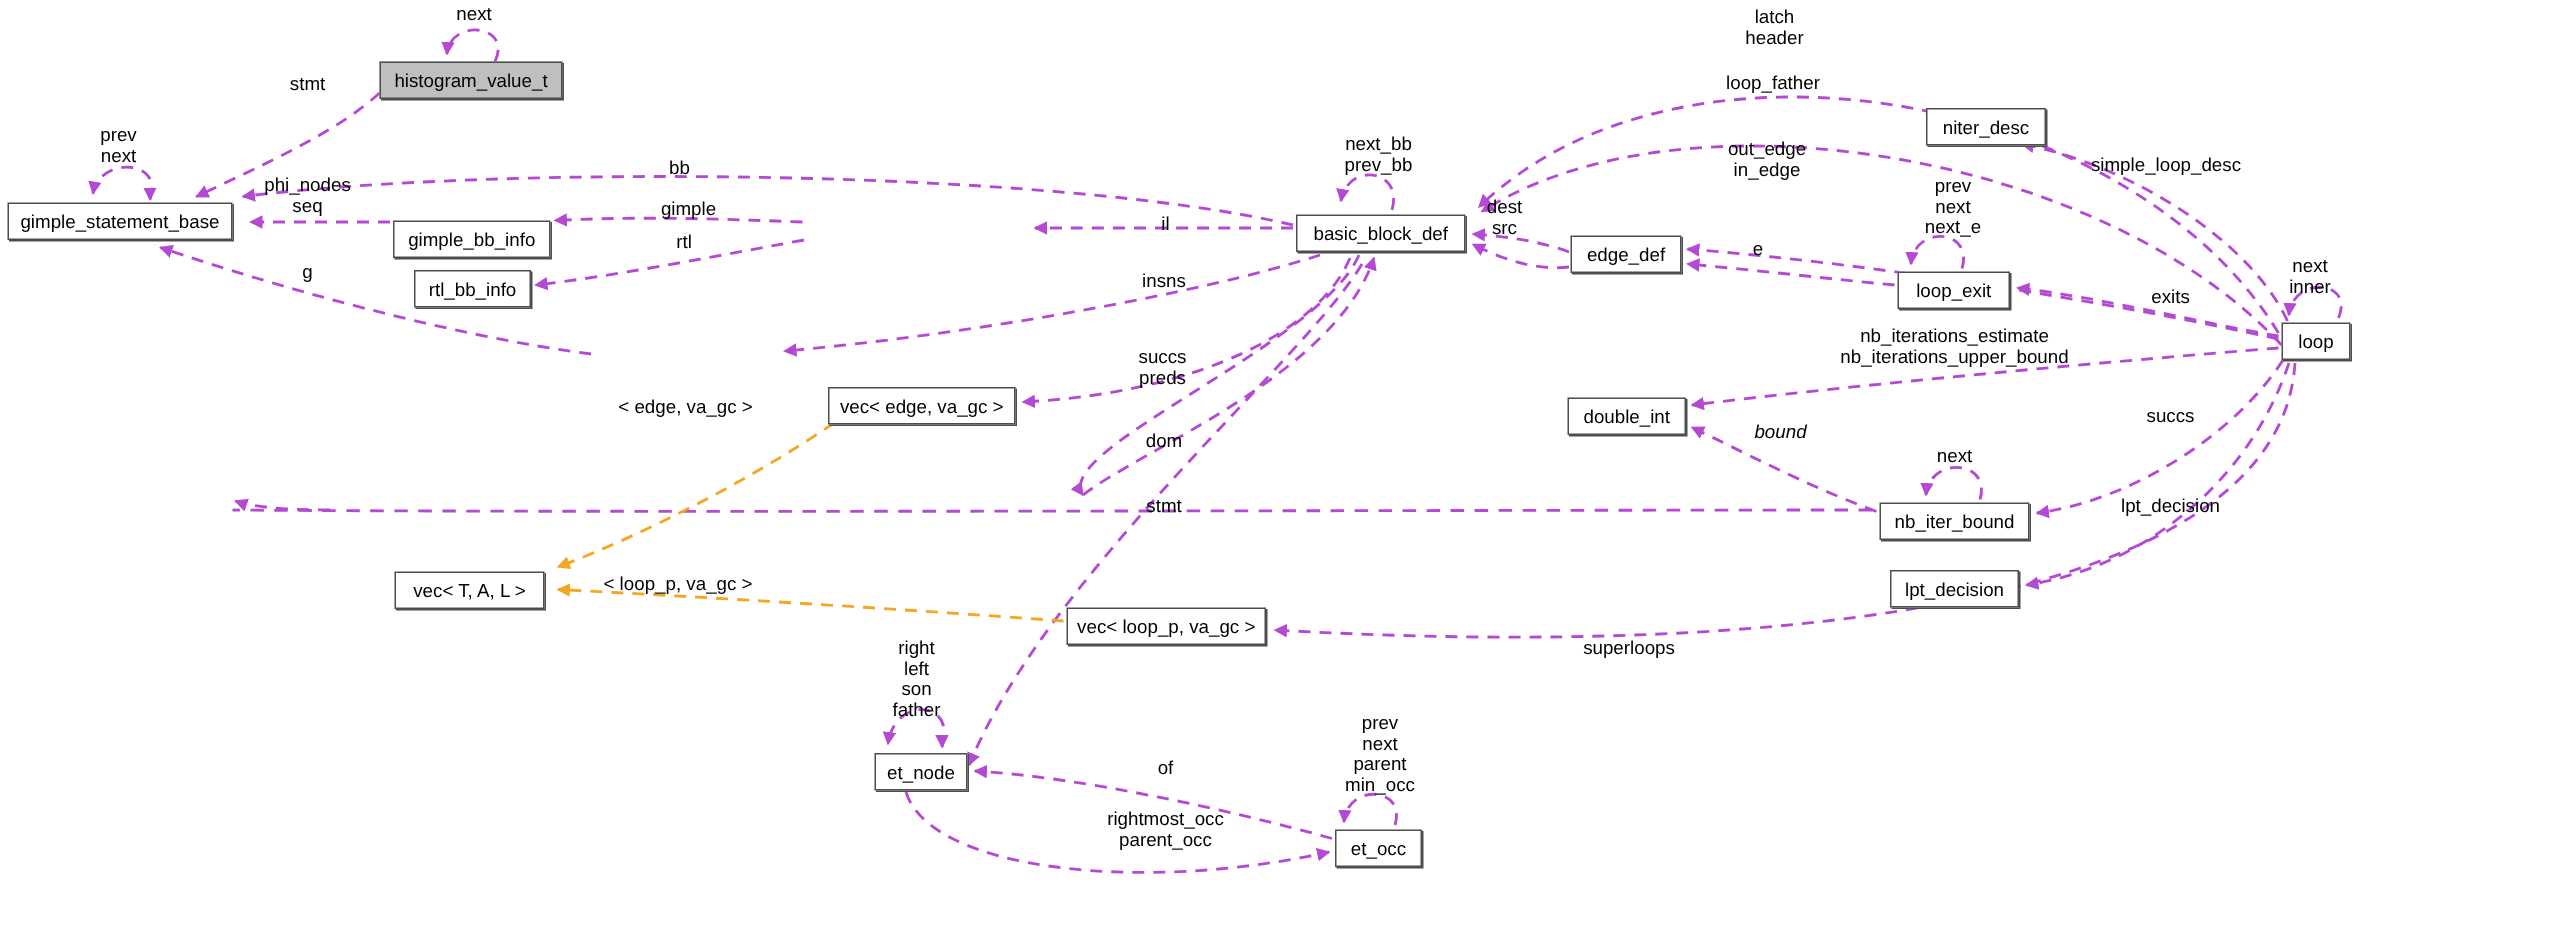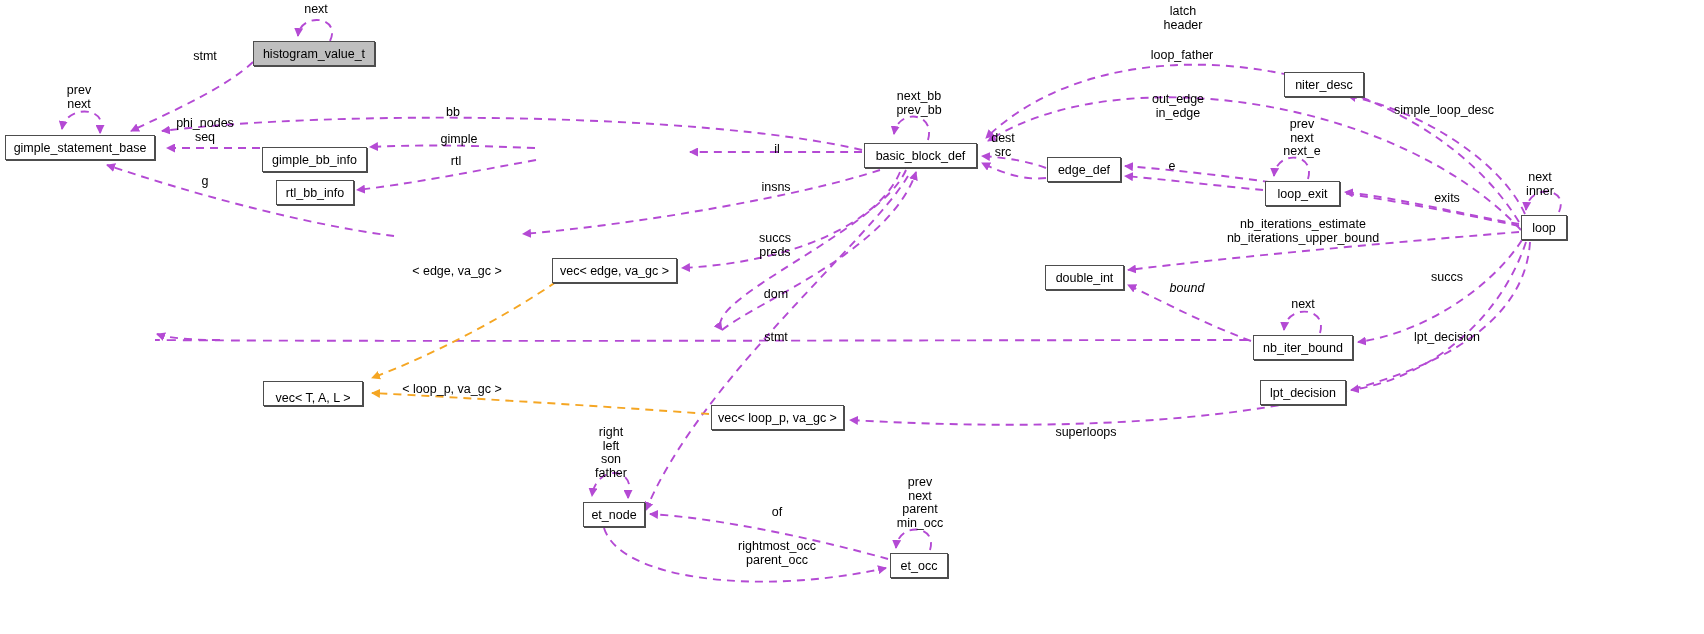--- a/index.html
+++ b/index.html
@@ -168,21 +168,21 @@
   <div class="node" style="left:276px; top:180px; width:78px; height:25px;">
     <span>rtl_bb_info</span>
   </div>
 
 
 
   <div class="node" style="left:552px; top:258px; width:125px; height:25px;">
     <span>vec&lt; edge, va_gc &gt;</span>
   </div>
 
-  <div class="node" style="left:263px; top:381px; width:100px; height:25px;align-items:flex-end;">
+  <div class="node" style="left:263px; top:381px; width:100px; height:25px;">
     <span>vec&lt; T, A, L &gt;</span>
   </div>
 
   <div class="node" style="left:711px; top:405px; width:133px; height:25px;">
     <span>vec&lt; loop_p, va_gc &gt;</span>
   </div>
 
   <div class="node" style="left:864px; top:143px; width:113px; height:25px;">
     <span>basic_block_def</span>
   </div>

